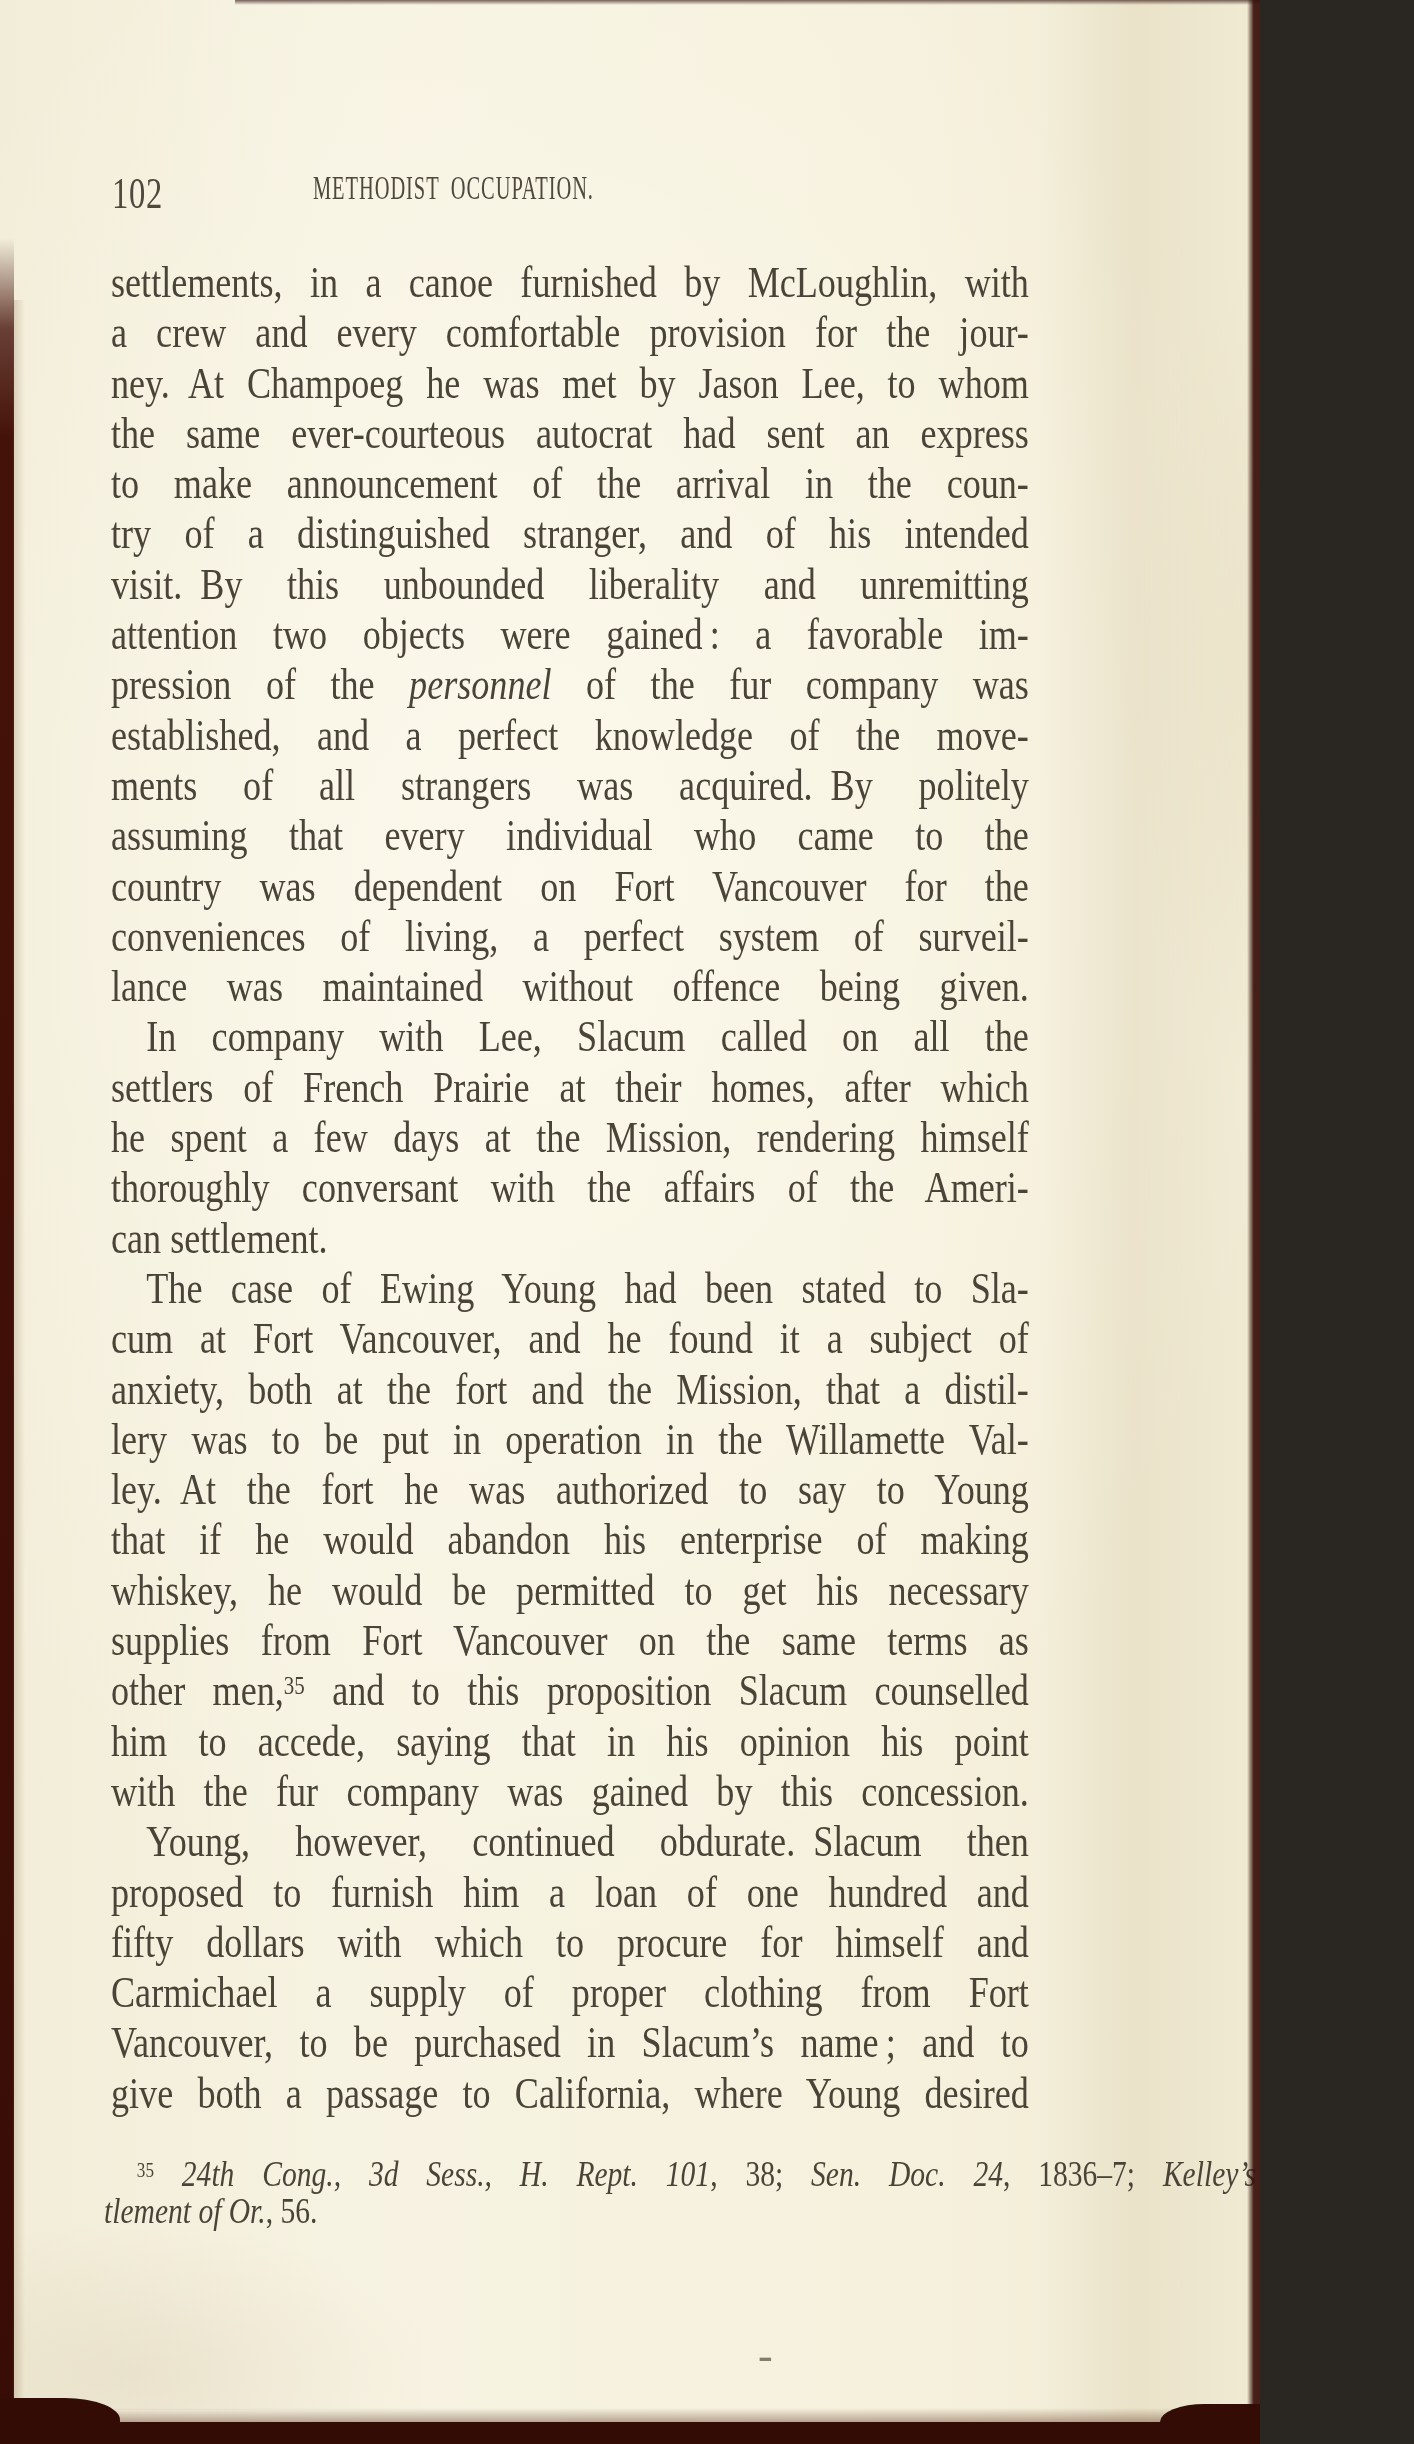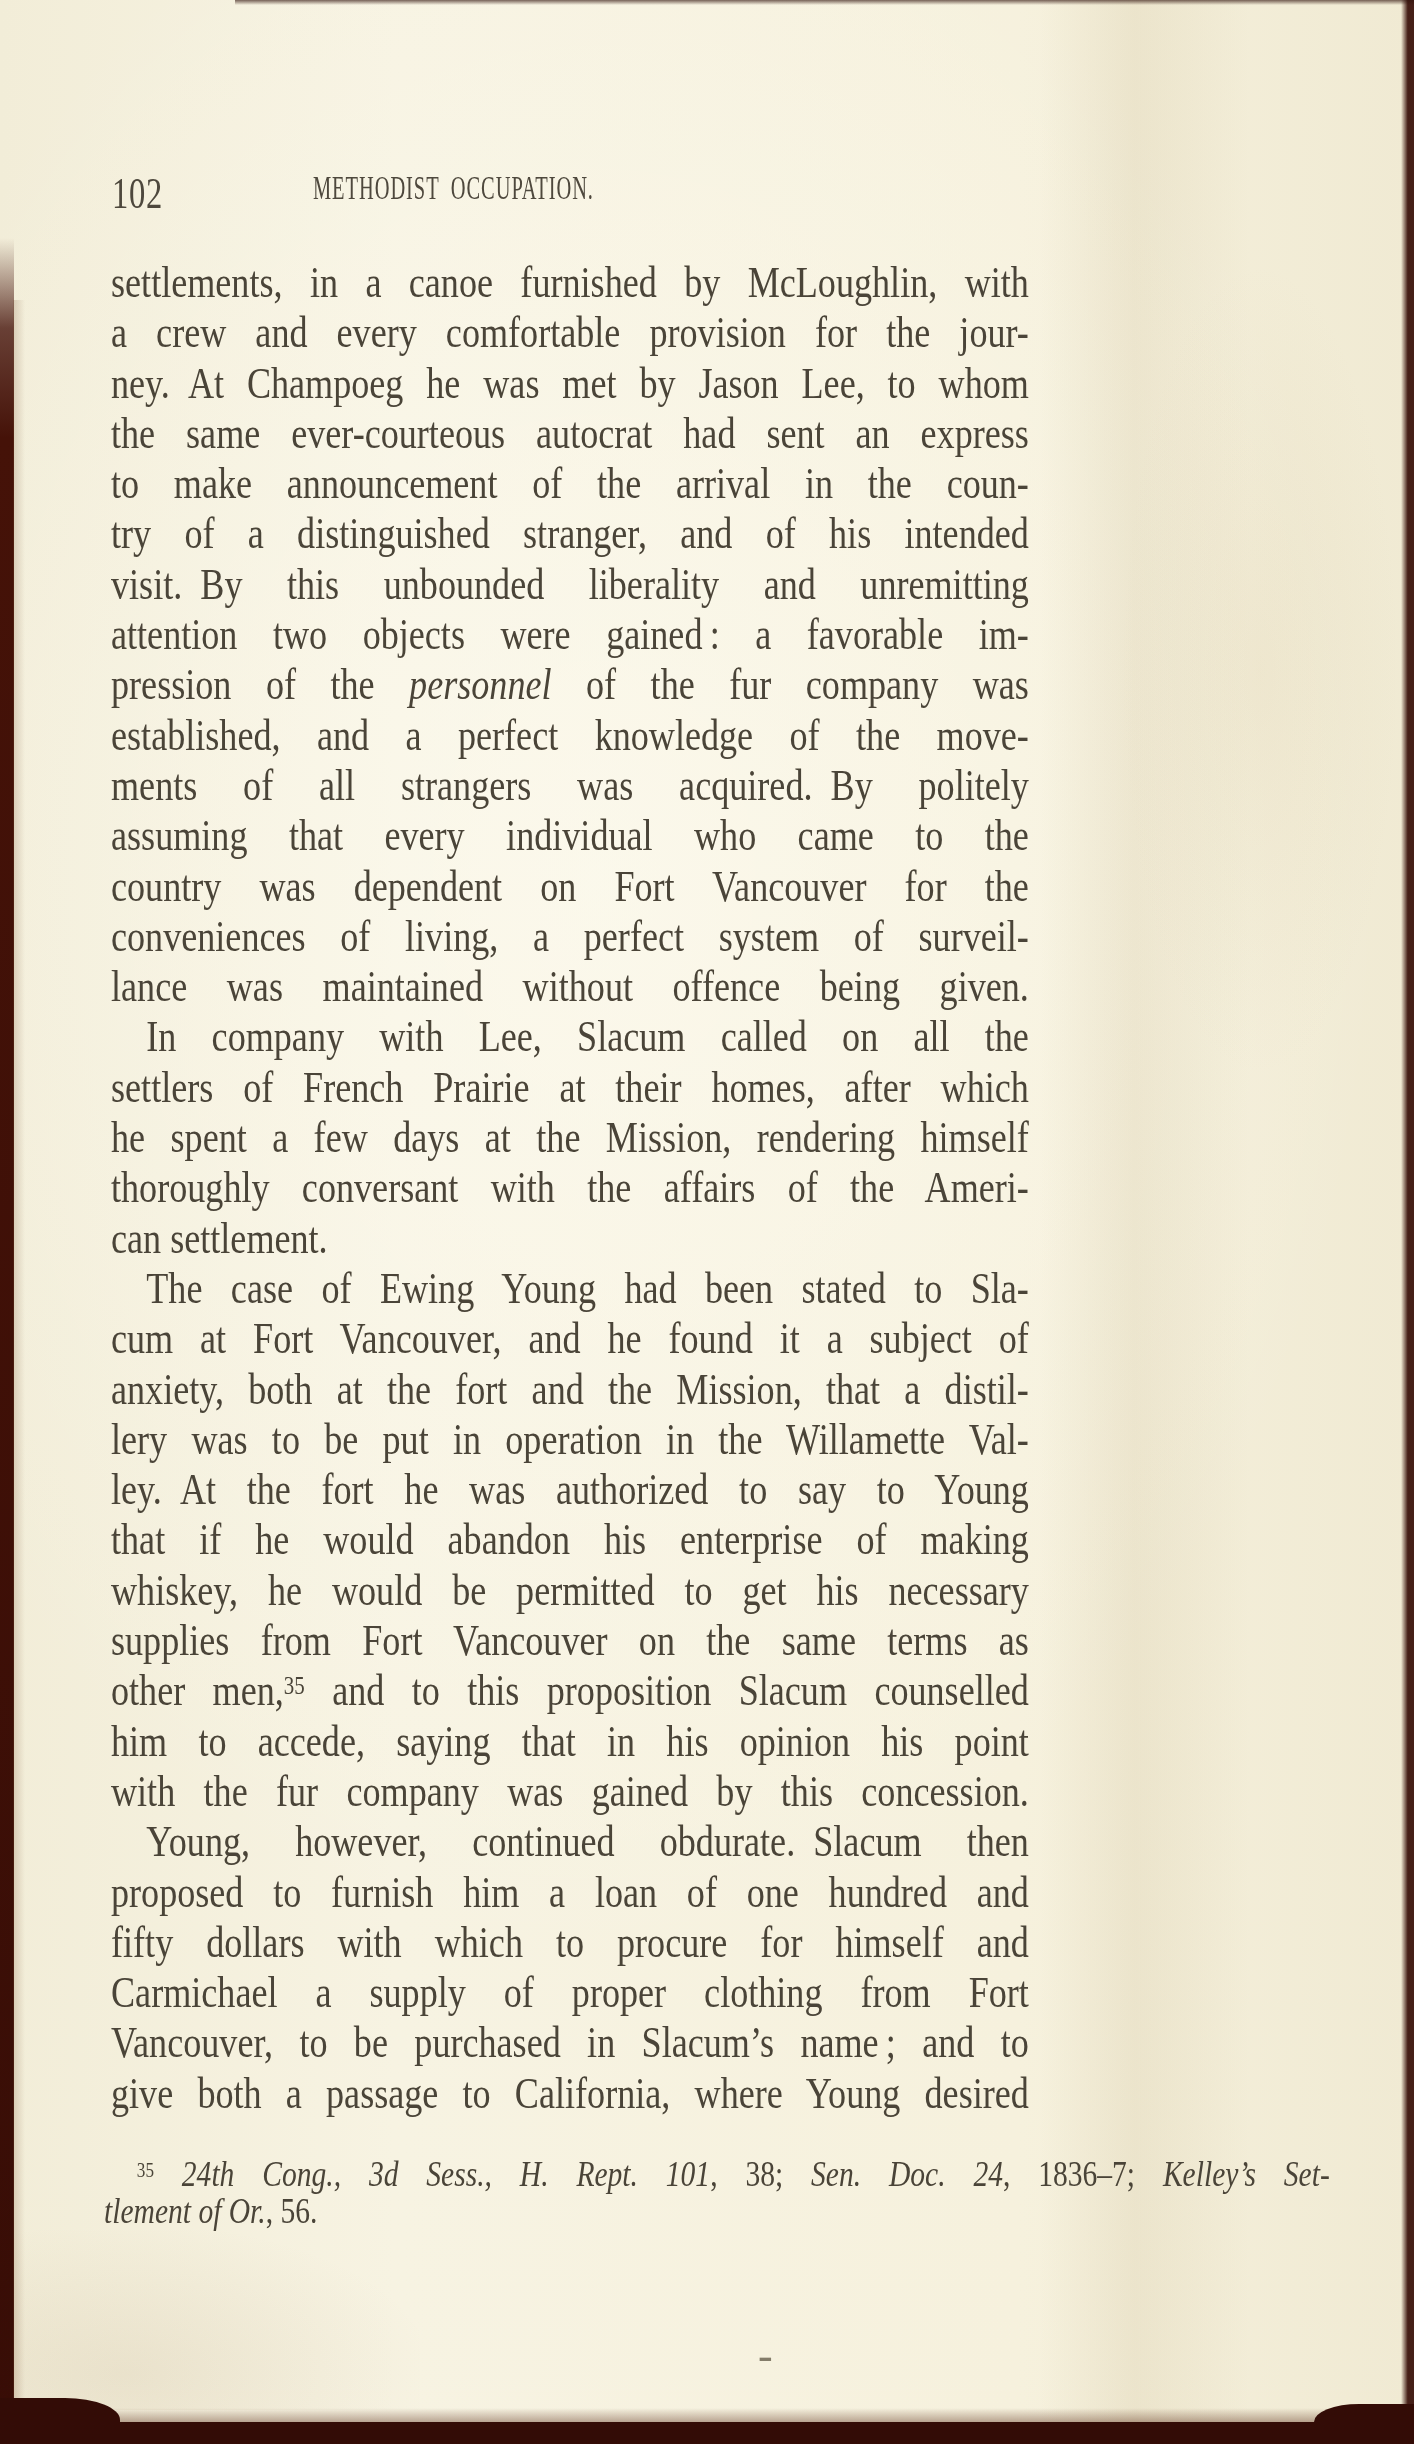--- a/index.html
+++ b/index.html
@@ -1,17 +1,17 @@
 <!DOCTYPE html>
 <html><head>
 <meta charset="utf-8">
 <style>
   html,body { margin:0; padding:0; background:#2a2622; }
   .page {
-    position:relative; width:1414px; height:2444px; overflow:hidden;
+    position:relative; width:1260px; height:2444px; overflow:hidden;
     background-color:#f5f1de;
     background-image:
       radial-gradient(ellipse 1100px 1500px at 42% 36%, rgba(255,253,244,.55), rgba(255,253,244,0) 72%),
       linear-gradient(90deg, #f2edd8, #f7f3e2 28%, #f6f1dd 72%, #f0ead3);
     font-family:"Liberation Serif","DejaVu Serif",serif;
     color:#4a4438;
   }
   
   .page-num {
     position:absolute; left:112px; top:168px; font-size:44px; letter-spacing:1px;

